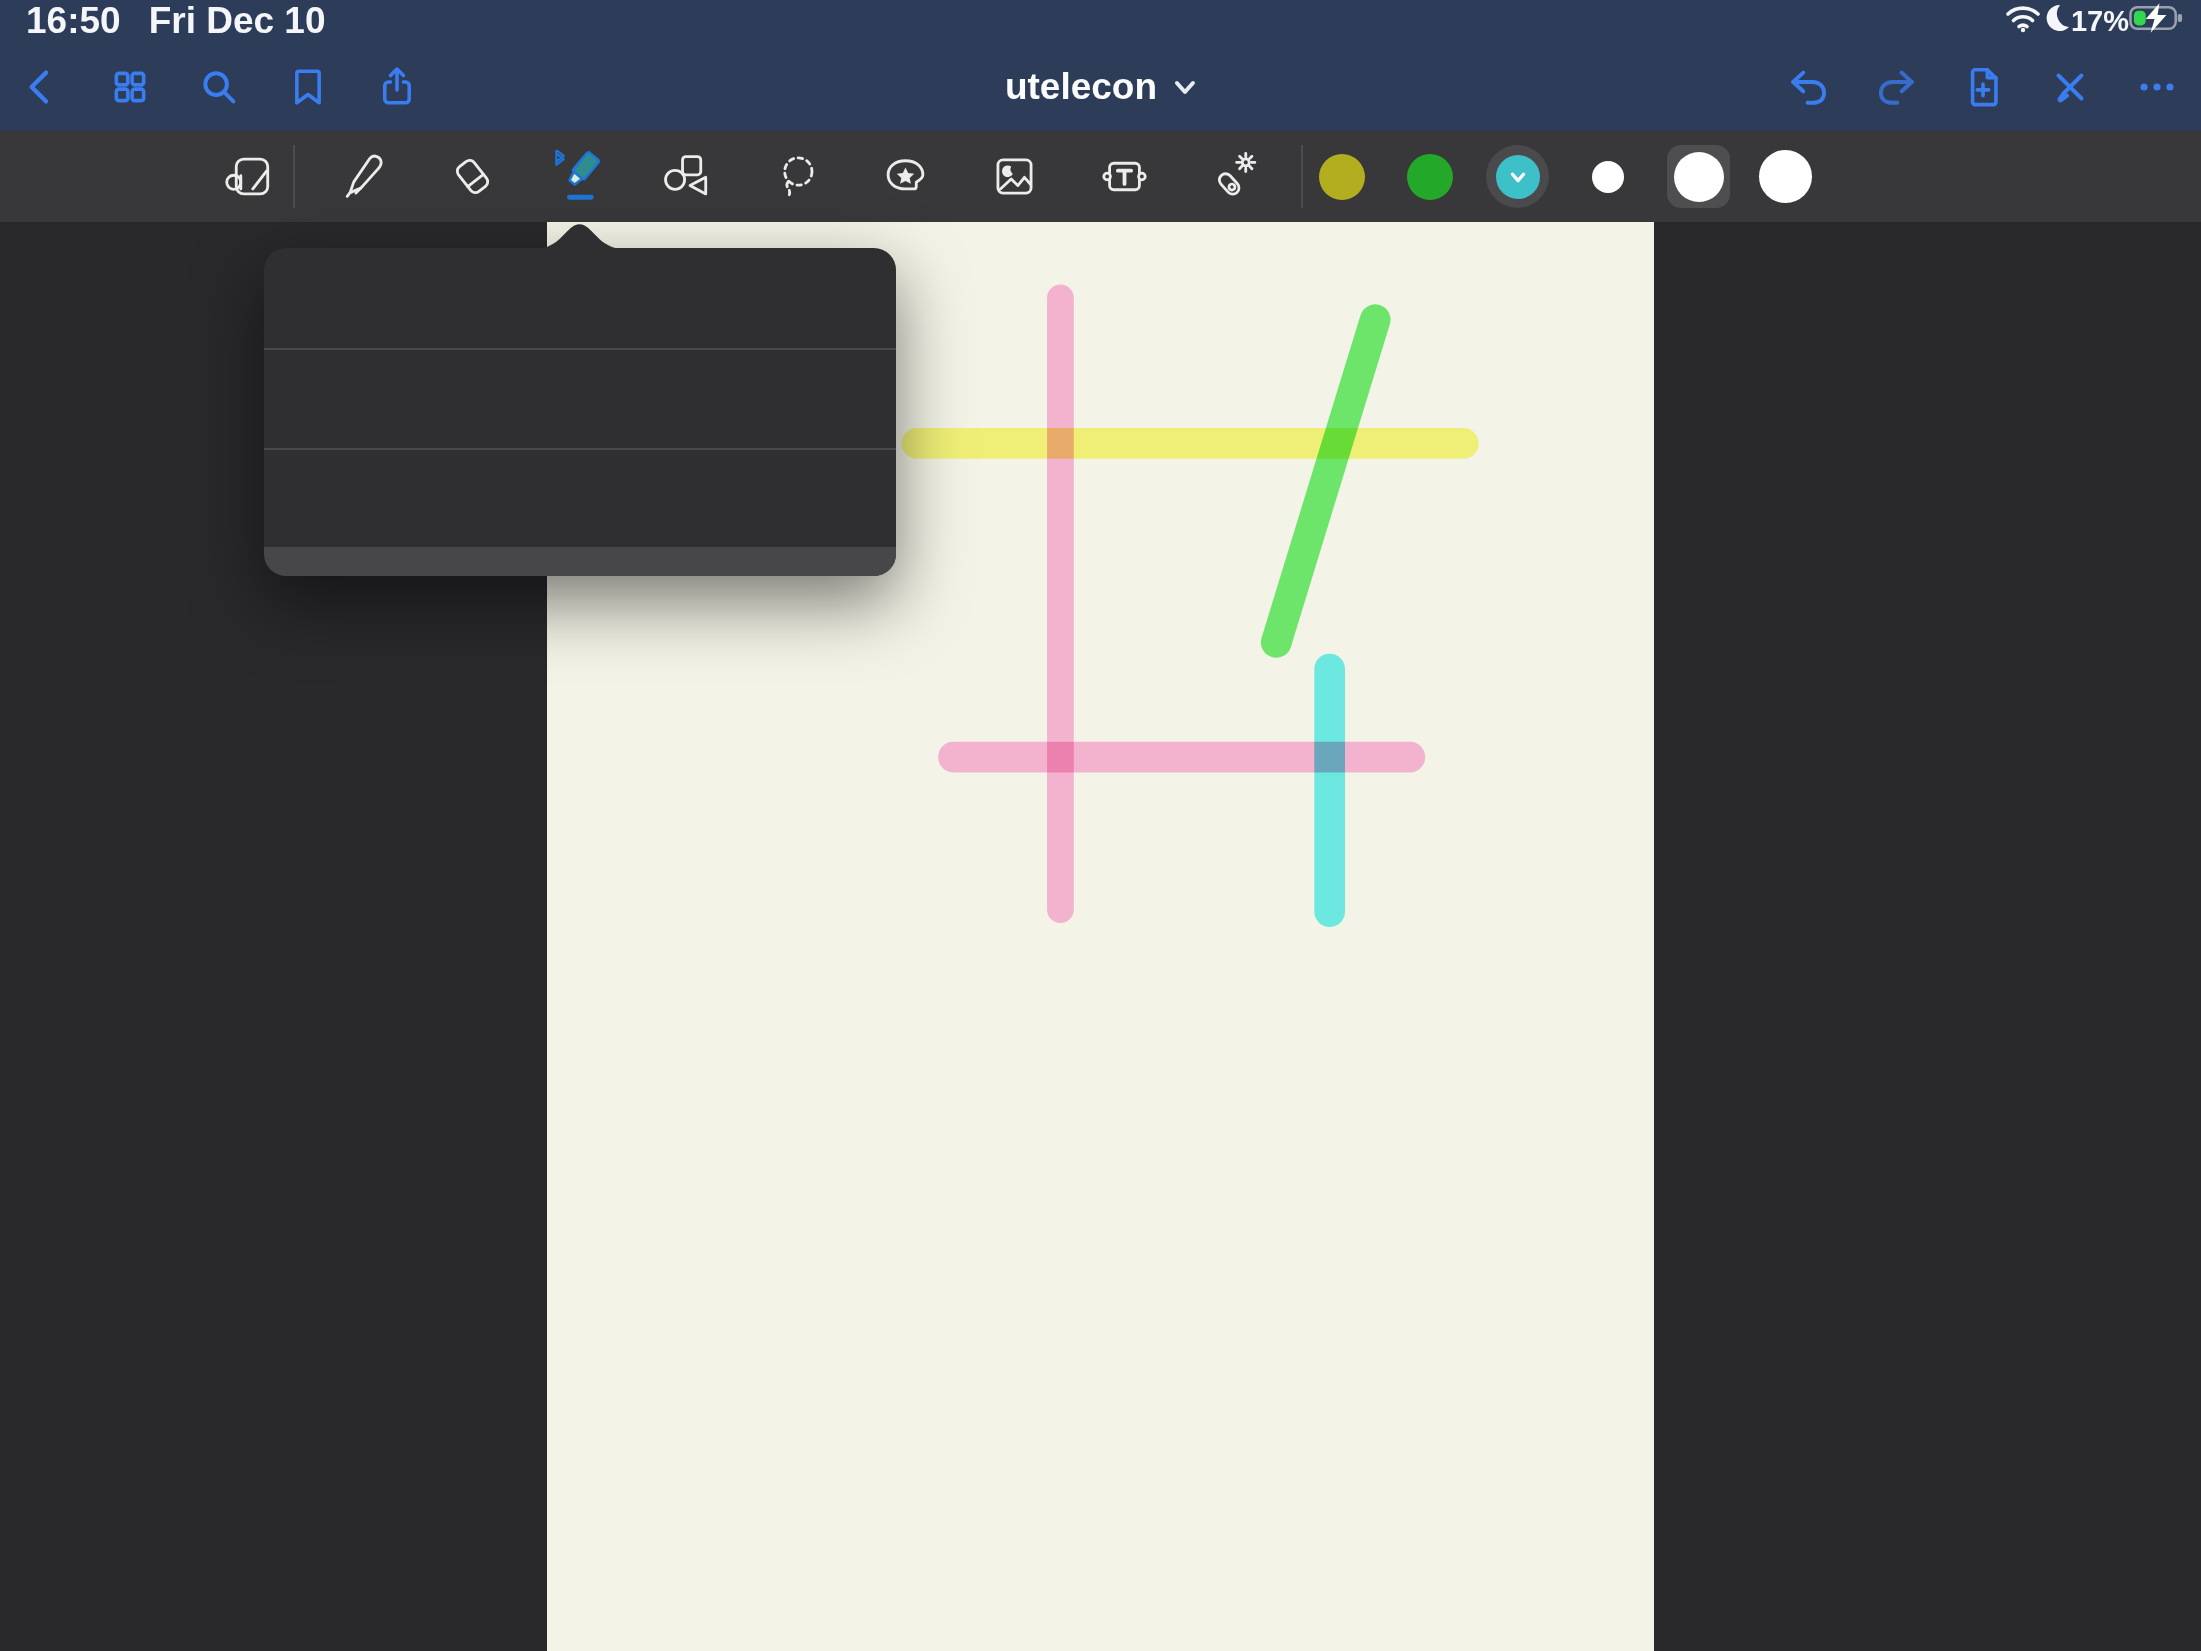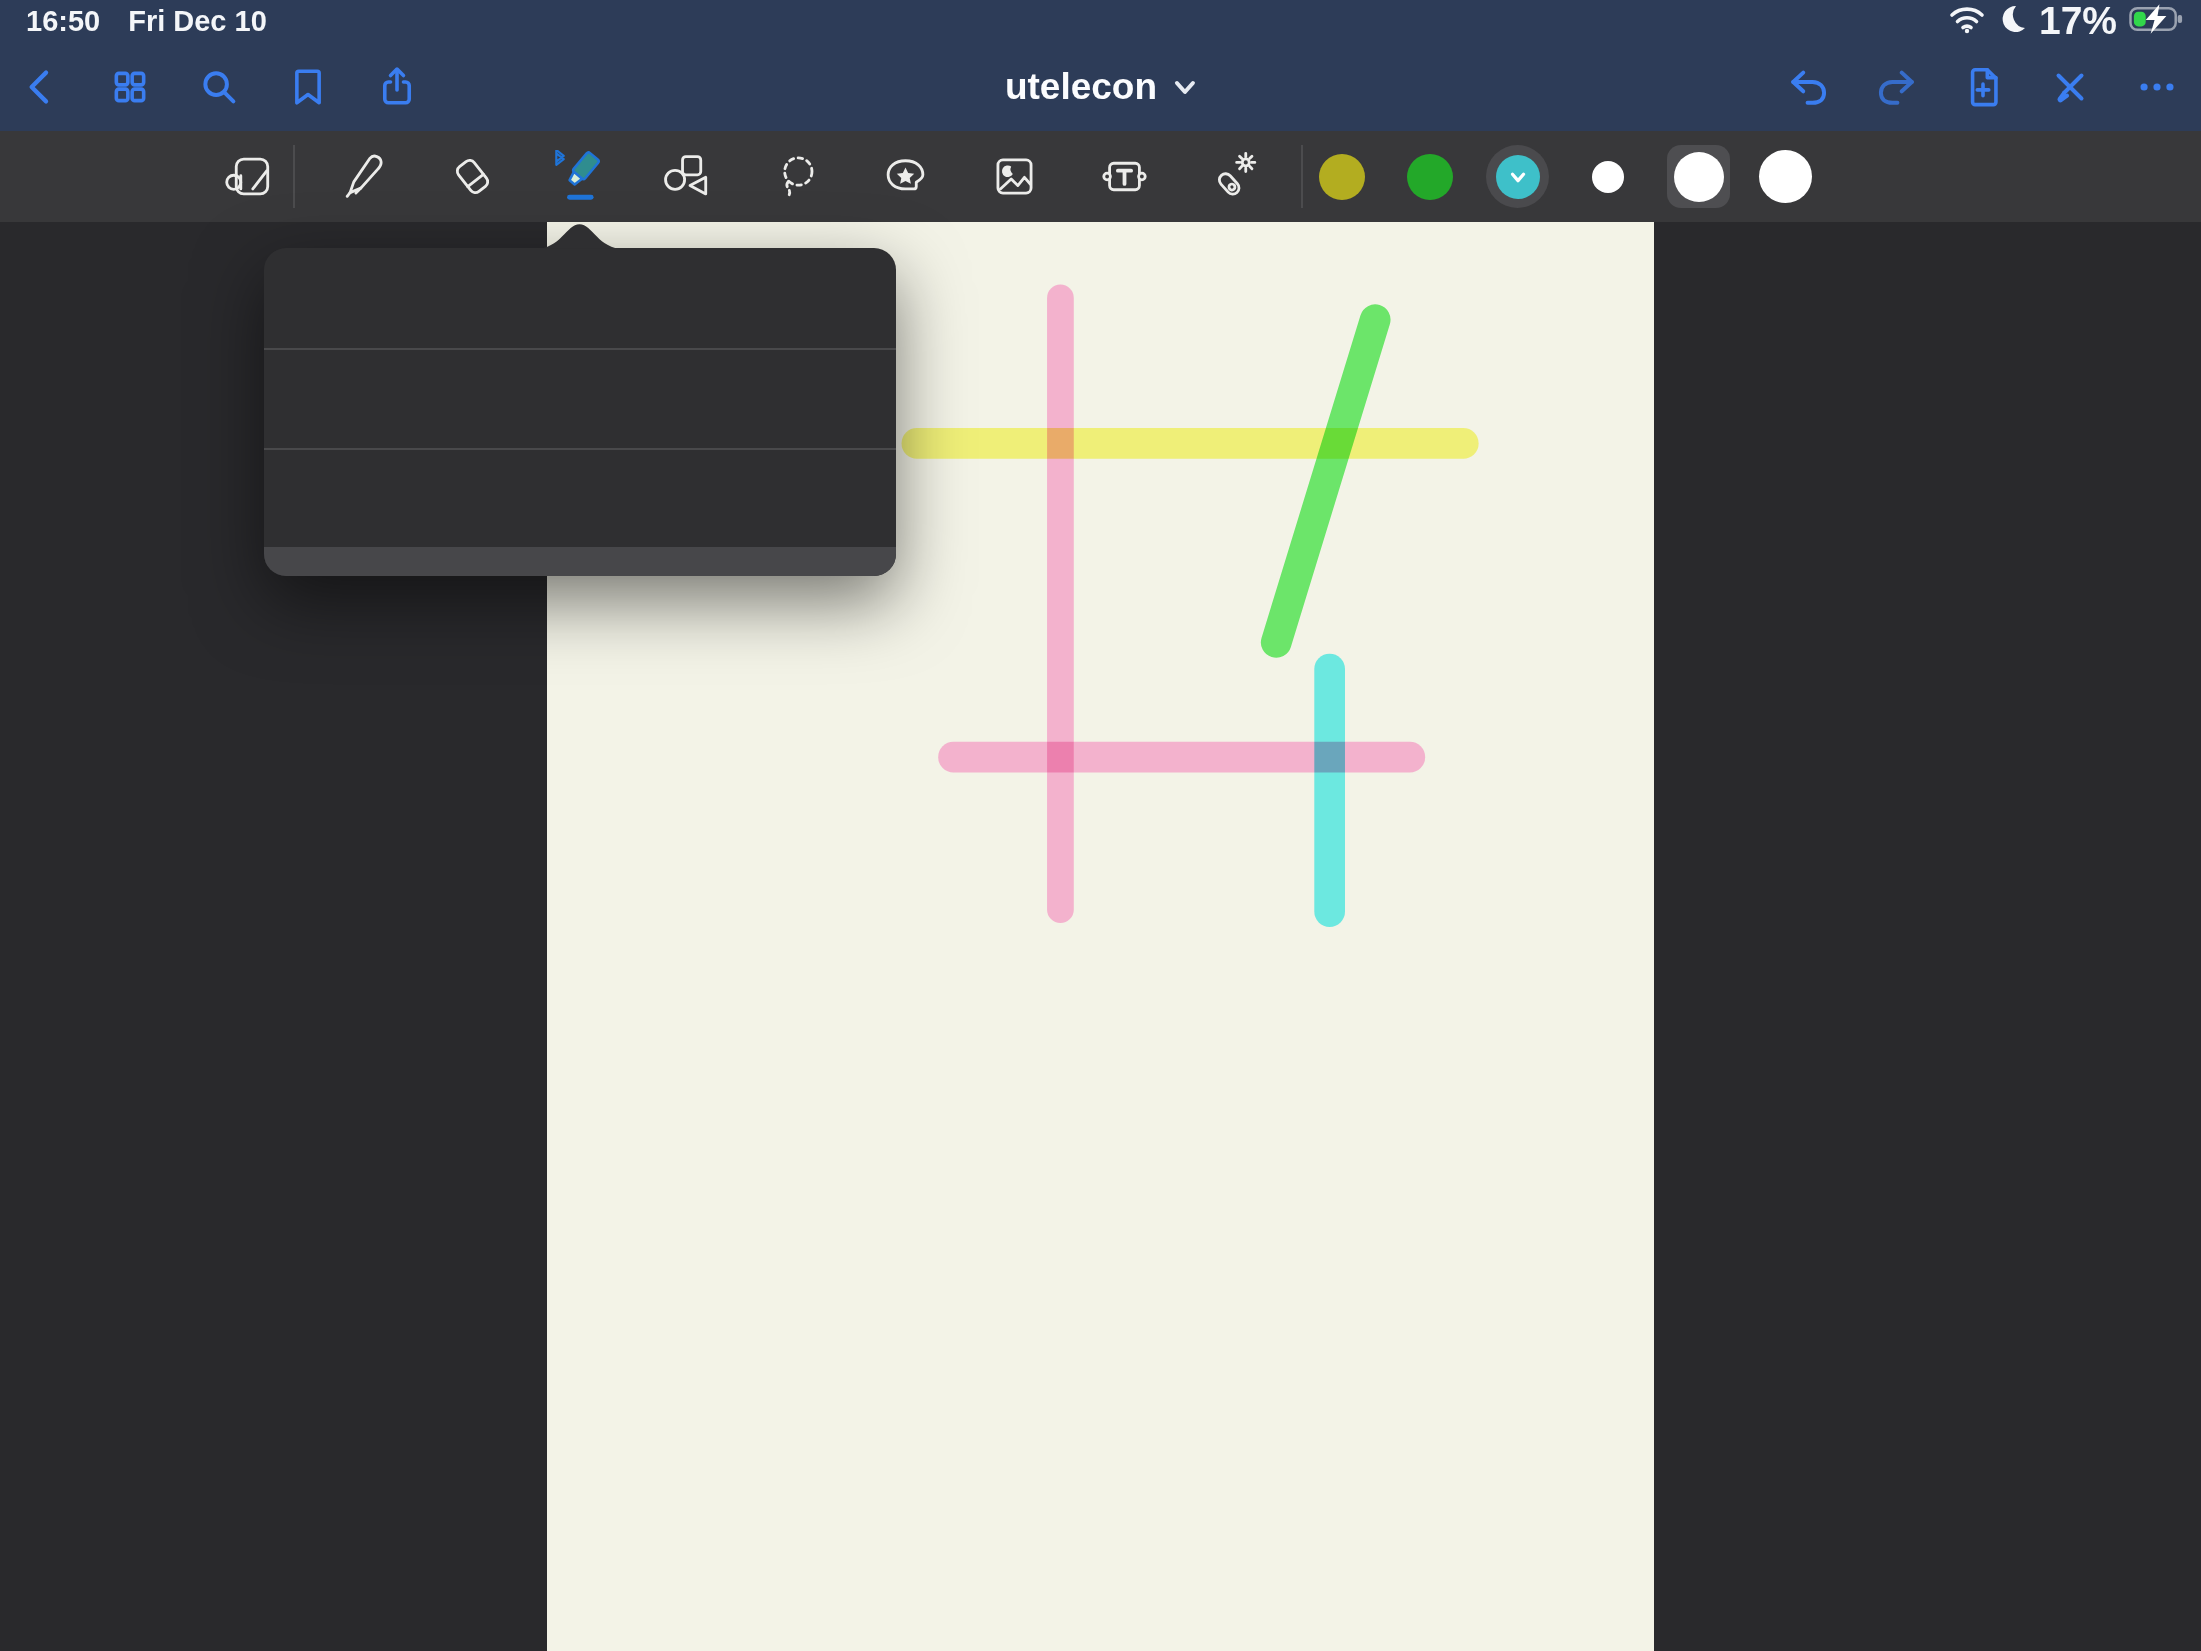--- a/index.html
+++ b/index.html
@@ -6,23 +6,23 @@
   *{box-sizing:border-box;}
   .screen{
     position:relative;width:2202px;height:1651px;overflow:hidden;
     background:#29292c;
     font-family:"Liberation Sans","DejaVu Sans",sans-serif;
     -webkit-font-smoothing:antialiased;
   }
   
   .header{position:absolute;top:0;left:0;width:2202px;height:131px;background:#2d3c58;}
   .status-row{position:absolute;top:0;left:0;right:0;height:42px;display:flex;align-items:center;color:#f4f6f9;}
-  .status-left{display:flex;align-items:baseline;gap:28px;padding-left:26px;font-size:29px;font-weight:700;}
+  .status-left{display:flex;align-items:baseline;gap:28px;padding-left:26px;font-size:37px;font-weight:700;}
   .status-date{font-weight:600;}
-  .status-right{margin-left:auto;display:flex;align-items:center;gap:12px;padding-right:14px;font-size:39px;font-weight:600;}
+  .status-right{margin-left:auto;display:flex;align-items:center;padding-right:14px;font-size:29px;font-weight:600;}
   .nav-row{position:absolute;top:42px;left:0;right:0;height:89px;}
   .nav-left{position:absolute;left:18px;top:0;height:100%;display:flex;align-items:center;gap:43px;}
   .nav-right{position:absolute;right:22px;top:0;height:100%;display:flex;align-items:center;gap:41px;}
   .nav-btn{width:46px;height:46px;display:flex;align-items:center;justify-content:center;color:#3a7df0;cursor:pointer;}
   .nav-btn svg{width:46px;height:46px;}
   .nav-title{position:absolute;left:50%;top:0;height:100%;transform:translateX(-50%);
     display:flex;align-items:center;gap:16px;color:#fbfcfe;font-size:37px;font-weight:700;cursor:pointer;}
   .nav-title svg{width:24px;height:24px;color:#e7ebf2;}
   .dim{opacity:.75;}
   

